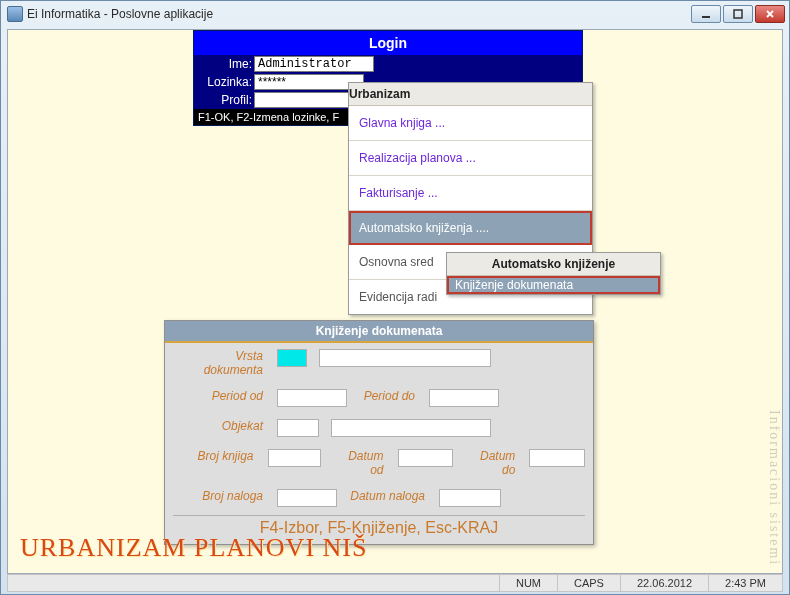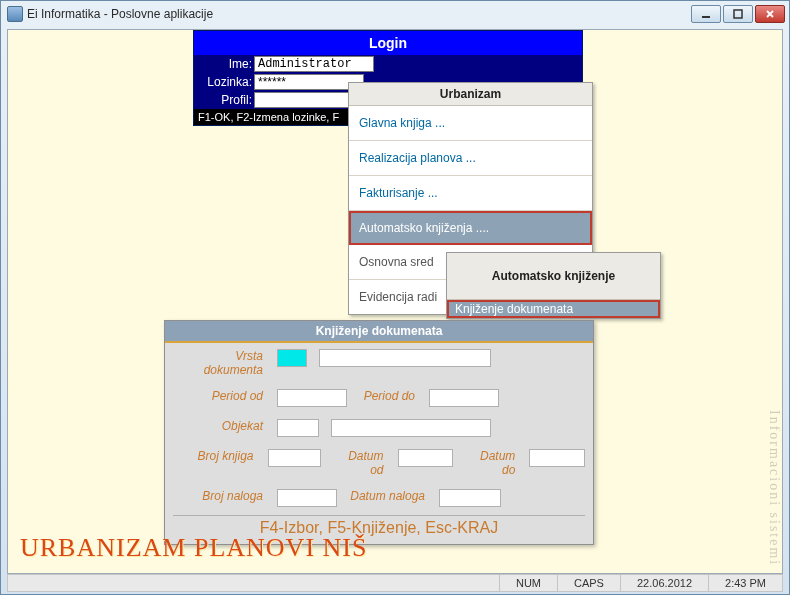--- a/index.html
+++ b/index.html
@@ -25,28 +25,28 @@
   
   .login { position: absolute; left: 185px; top: 0; width: 390px; background: #0000ff; color: #fff; border: 1px solid #001a5c; }
   .login-title { text-align: center; font-weight: bold; font-size: 14px; padding: 4px 0; background: #0000ff; }
   .login-row { display: flex; align-items: center; background: #000080; padding: 1px 0; }
   .login-label { width: 60px; text-align: right; padding-right: 2px; font-size: 12px; color: #fff; }
   .login-input { height: 16px; border: 1px solid #7a7a7a; background: #fff; color: #000; font-size: 12px; padding: 0 3px; }
   .login-footer { background: #000; color: #fff; font-size: 11px; padding: 2px 4px; white-space: nowrap; overflow: hidden; }
 
   
   .menu-urb { position: absolute; left: 340px; top: 52px; width: 245px; background: #fff; border: 1px solid #9a9a9a; box-shadow: 2px 2px 3px rgba(0,0,0,.25); }
-  .menu-urb-title { background: #eceae4; border-bottom: 1px solid #c5c1b4; text-align: center; font-weight: bold; font-size: 12px; padding: 4px 0; color: #222; }
-  .menu-item { padding: 10px 10px; font-size: 12px; border-bottom: 1px solid #d8d4c7; color: #0369a1; }
+  .menu-urb-title { background: #eceae4; border-bottom: 1px solid #c5c1b4; font-weight: bold; font-size: 12px; padding: 4px 0; color: #222; }
+  .menu-item { padding: 10px 10px; font-size: 12px; border-bottom: 1px solid #d8d4c7; color: #6d28d9; }
   .menu-item.sel { background: #8ea2b5; color: #fff; border: 2px solid #c03a2e; padding: 8px 8px; }
   .menu-item.half { color: #555; }
 
   
   .menu-auto { position: absolute; left: 438px; top: 222px; width: 215px; background: #fff; border: 1px solid #9a9a9a; box-shadow: 2px 2px 3px rgba(0,0,0,.25); }
-  .menu-auto-title { background: #eceae4; border-bottom: 1px solid #c5c1b4; text-align: center; font-weight: bold; font-size: 12px; padding: 16px 0; color: #222; }
+  .menu-auto-title { background: #eceae4; border-bottom: 1px solid #c5c1b4; text-align: center; font-weight: bold; font-size: 12px; padding: 4px 0; color: #222; }
   .menu-auto-item { padding: 2px 8px; font-size: 12px; color: #222; }
   .menu-auto-item.sel { background: #8ea2b5; color: #fff; border: 2px solid #c03a2e; padding: 0 6px; }
 
   
   .kdoc { position: absolute; left: 156px; top: 290px; width: 430px; background: #dedede; border: 1px solid #8f8f8f; box-shadow: 2px 2px 4px rgba(0,0,0,.25); }
   .kdoc-title { background: #8ea2b7; color: #fff; font-size: 12px; text-align: center; padding: 3px 0; font-weight: bold; }
   .kdoc-hr { height: 2px; background: #d9a43a; }
   .kdoc-body { padding: 6px 8px 4px 8px; font-size: 12px; color: #c97a2d; }
   .kdoc-row { display: flex; align-items: flex-start; margin-bottom: 12px; gap: 12px; font-style: italic; }
   .kdoc-label { text-align: right; padding-right: 2px; }

